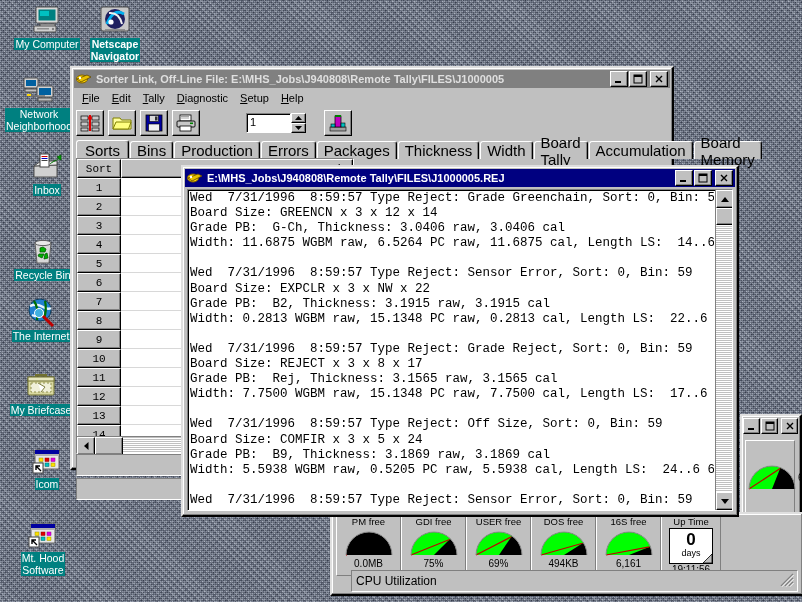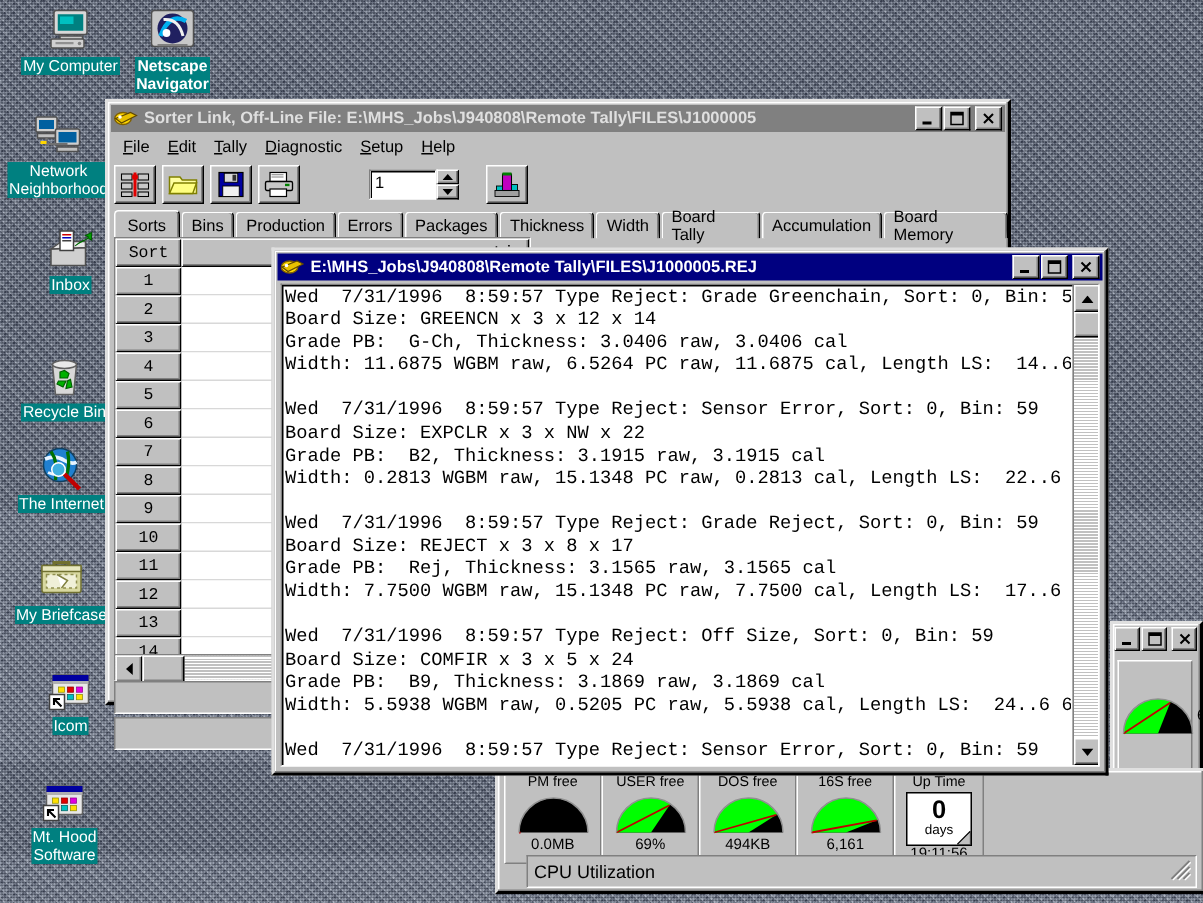--- a/index.html
+++ b/index.html
@@ -81,21 +81,21 @@
     flex:1;background:#c0c0c0;
     border-top:1px solid #fff;border-left:1px solid #fff;
     border-right:1px solid #000;border-bottom:1px solid #000;
     box-shadow:inset -1px -1px 0 #808080;
     display:flex;align-items:center;justify-content:center;
   }
   
   .tabs{display:flex;align-items:flex-end;padding-left:4px;height:19px;gap:1px;}
   .tab{
     background:#c0c0c0;height:17px;padding:0 6px;
-    display:flex;align-items:center;font-size:11px;color:#000;
+    display:flex;align-items:center;font-size:15px;color:#000;
     border-top:1px solid #fff;border-left:1px solid #fff;
     border-right:1px solid #000;
     box-shadow:inset -1px 0 0 #808080;
     border-radius:3px 3px 0 0;
   }
   .tab.sel{height:19px;margin-bottom:-1px;padding:0 8px;font-weight:normal;}
   
   .grid{
     position:absolute;background:#fff;overflow:hidden;
     border-top:1px solid #808080;border-left:1px solid #808080;
@@ -531,20 +531,30 @@
         <div class="gauge-cap">PM free</div>
         <div class="dial"><svg width="52" height="28" viewBox="0 0 52 28">
     <path d="M 3 26 A 23 23 0 0 1 49 26 Z" fill="#000000"></path>
 
     <line x1="3" y1="26" x2="4.00" y2="26.00" stroke="#c00000" stroke-width="1.2"></line>
     <path d="M 3 26 A 23 23 0 0 1 49 26" fill="none" stroke="#909090" stroke-width="1"></path>
   </svg></div>
         <div class="gauge-val">0.0MB</div>
       </div>
       <div class="gauge-cell">
+        <div class="gauge-cap">GDI free</div>
+        <div class="dial"><svg width="52" height="28" viewBox="0 0 52 28">
+    <path d="M 3 26 A 23 23 0 0 1 49 26 Z" fill="#000000"></path>
+    <path d="M 3 26 A 23 23 0 0 1 42.26 9.74 L 26 26 Z" fill="#00ff00"></path>
+    <line x1="3" y1="26" x2="41.56" y2="10.44" stroke="#c00000" stroke-width="1.2"></line>
+    <path d="M 3 26 A 23 23 0 0 1 49 26" fill="none" stroke="#909090" stroke-width="1"></path>
+  </svg></div>
+        <div class="gauge-val">75%</div>
+      </div>
+      <div class="gauge-cell">
         <div class="gauge-cap">USER free</div>
         <div class="dial"><svg width="52" height="28" viewBox="0 0 52 28">
     <path d="M 3 26 A 23 23 0 0 1 49 26 Z" fill="#000000"></path>
     <path d="M 3 26 A 23 23 0 0 1 38.93 6.98 L 26 26 Z" fill="#00ff00"></path>
     <line x1="3" y1="26" x2="38.37" y2="7.80" stroke="#c00000" stroke-width="1.2"></line>
     <path d="M 3 26 A 23 23 0 0 1 49 26" fill="none" stroke="#909090" stroke-width="1"></path>
   </svg></div>
         <div class="gauge-val">69%</div>
       </div>
       <div class="gauge-cell">

